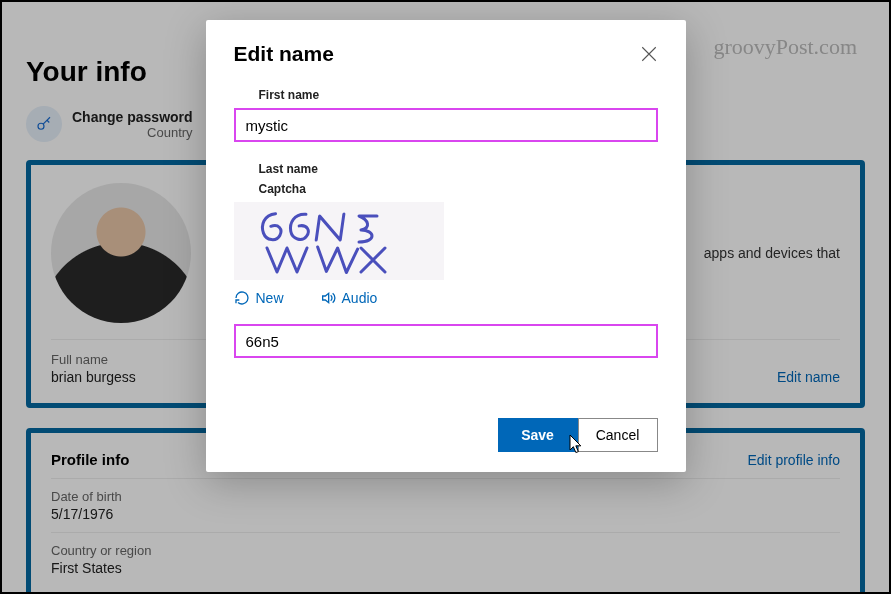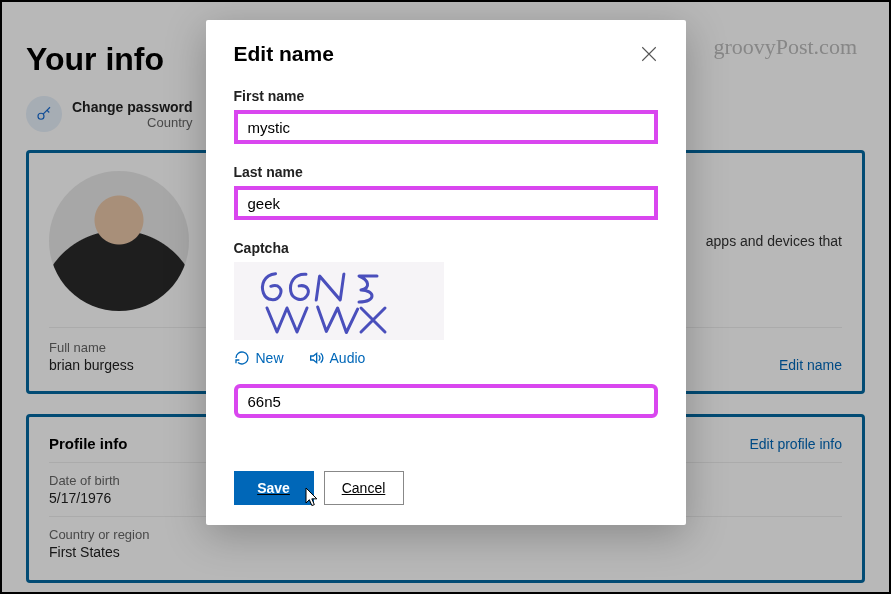--- a/index.html
+++ b/index.html
@@ -20,23 +20,23 @@
     .watermark {
       position: absolute;
       top: 32px;
       right: 32px;
       color: #bbb;
       font-family: Georgia, serif;
       font-size: 22px;
       z-index: 1;
     }
     .page-heading {
-      font-size: 32px;
+      font-size: 28px;
       font-weight: 600;
-      margin-top: 31px;
+      margin-top: 46px;
       margin-bottom: 18px;
     }
     .change-pw-row {
       display: flex;
       align-items: center;
       gap: 10px;
       margin-bottom: 18px;
       text-align: right;
     }
     .key-icon-circle {
@@ -45,21 +45,21 @@
       border-radius: 50%;
       background: #e6f0fa;
       display: flex;
       align-items: center;
       justify-content: center;
       color: #1a6dd1;
     }
     .cp-label { font-size: 14px; font-weight: 600; color: #222; }
     .cp-sub { font-size: 13px; color: #666; }
     .card {
-      border: 3px solid #0369a1;
+      border: 5px solid #0369a1;
       border-radius: 4px;
       padding: 18px 20px;
       margin-bottom: 20px;
       background: #fff;
     }
     .name-card-body {
       display: flex;
       gap: 24px;
       align-items: center;
     }
@@ -130,62 +130,63 @@
       margin-bottom: 22px;
     }
     .dialog-title { font-size: 21px; font-weight: 600; }
     .close-x {
       width: 18px;
       height: 18px;
       cursor: pointer;
       color: #555;
     }
     .form-label {
-      font-size: 14px;
+      font-size: 12px;
       font-weight: 600;
       color: #222;
       margin-bottom: 6px;
       display: block;
+      margin-left: 25px;
     }
     .form-input {
       width: 100%;
       height: 34px;
-      border: 4px solid #d946ef;
+      border: 2px solid #d946ef;
       padding: 8px 10px;
       font-size: 15px;
       font-family: inherit;
       margin-bottom: 20px;
     }
     .captcha-img {
       width: 210px;
       height: 78px;
       background: #f6f4f7;
       display: flex;
       align-items: center;
       justify-content: center;
       margin-bottom: 10px;
     }
     .captcha-actions {
       display: flex;
-      gap: 24px;
+      gap: 36px;
       margin-bottom: 18px;
     }
     .captcha-action {
       display: inline-flex;
       align-items: center;
       gap: 6px;
       color: #0067b8;
       font-size: 14px;
       cursor: pointer;
     }
     .dialog-footer {
       display: flex;
-      gap: 10px;
+      justify-content: flex-end;
+      gap: 0;
       margin-top: 44px;
-      text-decoration: underline;
     }
     .btn {
       min-width: 80px;
       height: 34px;
       font-size: 14px;
       font-family: inherit;
       border: 1px solid #888;
       background: #fff;
       cursor: pointer;
       padding: 0 16px;
@@ -263,21 +264,20 @@
     <div class="dialog-title">Edit name</div>
     <svg class="close-x" viewBox="0 0 16 16" stroke="currentColor" stroke-width="1">
       <path d="M2 2 L14 14 M14 2 L2 14"></path>
     </svg>
   </div>
 
   <label class="form-label">First name</label>
   <input class="form-input" value="mystic" style="">
 
   <label class="form-label">Last name</label>
-  <input class="form-input" value="geek" style="">
 
   <label class="form-label">Captcha</label>
   <div class="captcha-img">
     <svg width="180" height="70" viewBox="0 0 180 70">
       <g fill="none" stroke="#4a4fbc" stroke-width="3" stroke-linecap="round" stroke-linejoin="round">
         <path d="M28 8 C16 8 12 18 14 26 C16 34 26 36 30 30 C34 24 30 18 22 20" transform="rotate(-6 25 22)"></path>
         <path d="M56 8 C44 8 40 18 42 26 C44 34 54 36 58 30 C62 24 58 18 50 20" transform="rotate(4 52 22)"></path>
         <path d="M72 34 L72 10 L96 34 L96 8" transform="skewX(-8)"></path>
         <path d="M128 10 L110 10 C120 14 122 22 112 24 C126 24 128 36 110 36"></path>
         <path d="M18 42 L28 66 L38 42 L48 66 L58 42"></path>
@@ -298,21 +298,21 @@
     <span class="captcha-action">
       <svg width="16" height="16" viewBox="0 0 24 24" fill="none" stroke="currentColor" stroke-width="2">
         <path d="M4 9v6h4l5 4V5L8 9H4z"></path>
           <path d="M16 8a5 5 0 0 1 0 8"></path>
           <path d="M19 5a9 9 0 0 1 0 14"></path>
       </svg>
       <span>Audio</span>
     </span>
   </div>
 
-  <input class="form-input" style="margin-bottom: 9px; border-radius: 6px;" value="66n5">
+  <input class="form-input" style="margin-bottom: 16px;" value="66n5">
 
   <div class="dialog-footer">
     <button class="btn btn-primary">
       <span>Save</span>
       <svg class="cursor" viewBox="0 0 24 28">
         <path d="M6 2 L6 20 L10 16 L13 23 L16 22 L13 15 L19 15 Z" fill="#fff" stroke="#000" stroke-width="1.2"></path>
       </svg>
     </button>
     <button class="btn">Cancel</button>
   </div>

